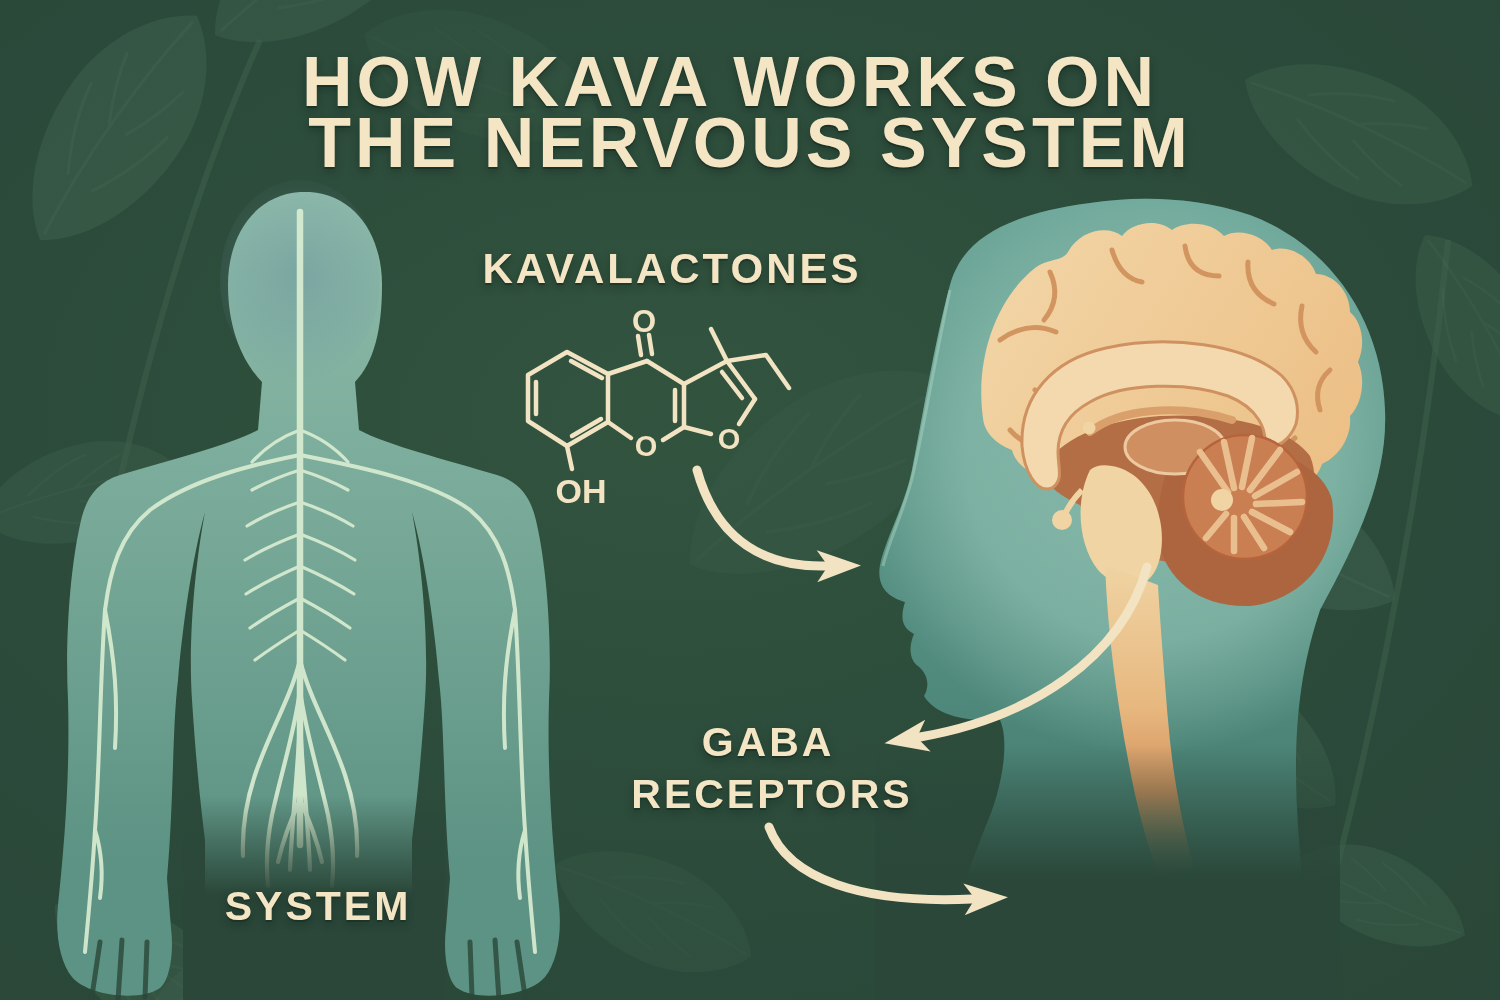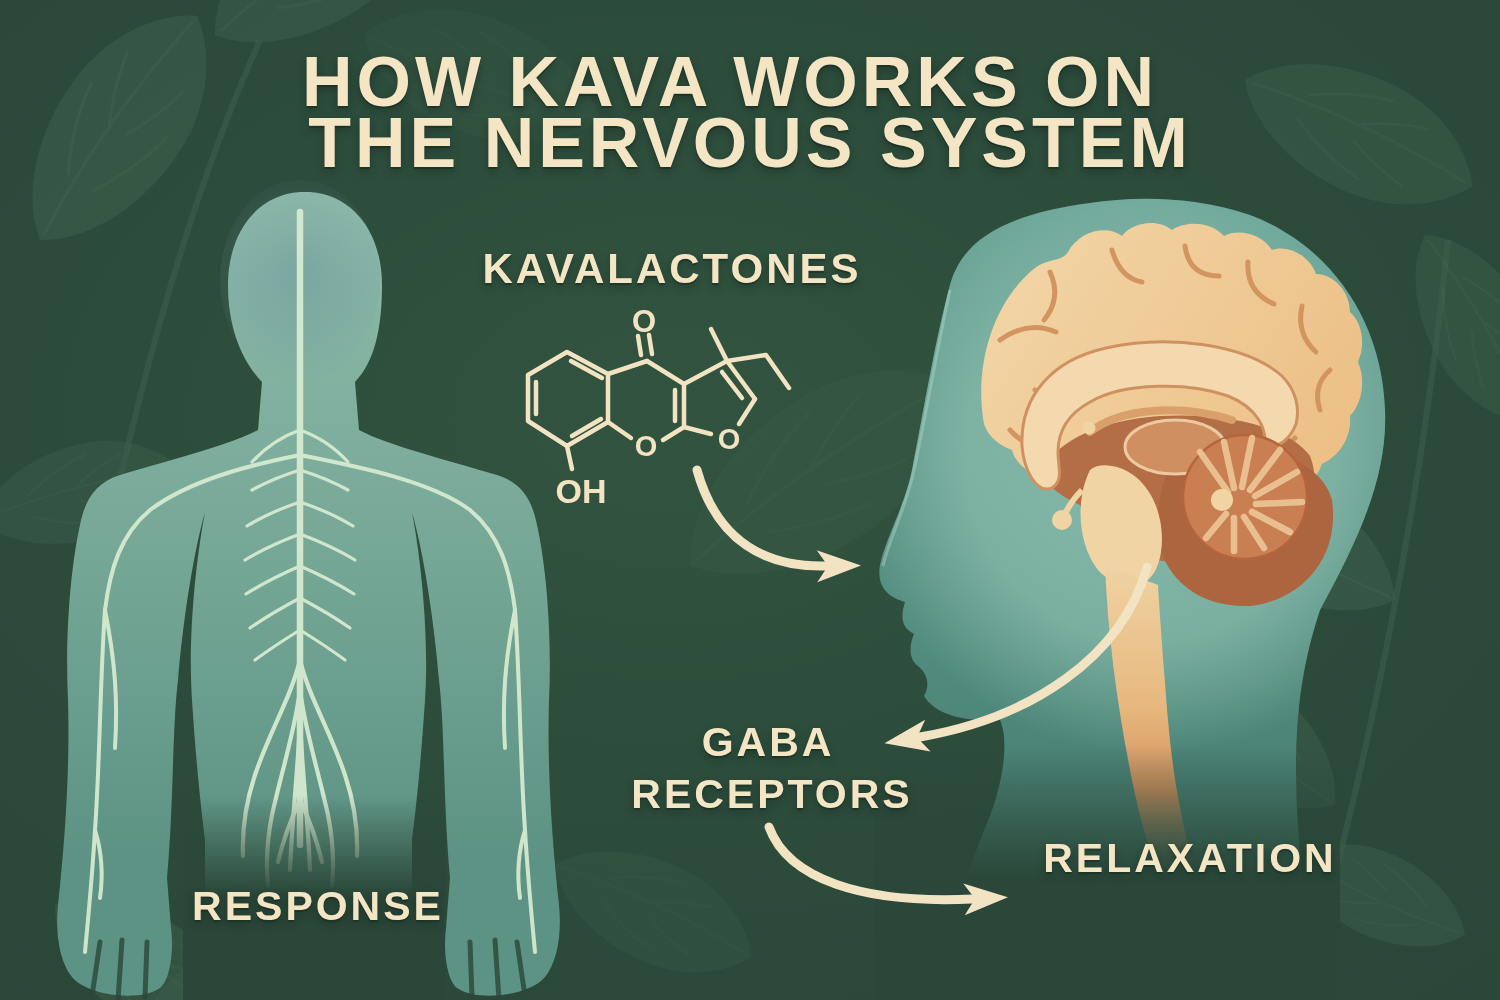--- a/index.html
+++ b/index.html
@@ -323,20 +323,19 @@
     <path d="M1147,567 C1122,658 1030,718 920,737" marker-end="url(#ah)"></path>
     <path d="M769,827 C788,879 862,904 972,899" marker-end="url(#ah)"></path>
   </g>
 </svg>
 
 <div class="label title-line" style="left:730px;top:82px;">HOW KAVA WORKS ON</div>
 <div class="label title-line" style="left:750px;top:143px;text-align:center;">THE NERVOUS SYSTEM</div>
 
 <div class="label kava" style="left:672px;top:269px;">KAVALACTONES</div>
 
-<div class="label mid" style="left:318px;top:906px;">RESPONSE</div>
+<div class="label mid" style="left:318px;top:906px;">SYSTEM</div>
 
 <div class="label mid" style="left:768px;top:742px;">GABA</div>
 <div class="label mid" style="left:772px;top:794px;">RECEPTORS</div>
 
-<div class="label mid" style="left:1190px;top:858px;">RELAXATION</div>
 
 </div>
 
 </body></html>

